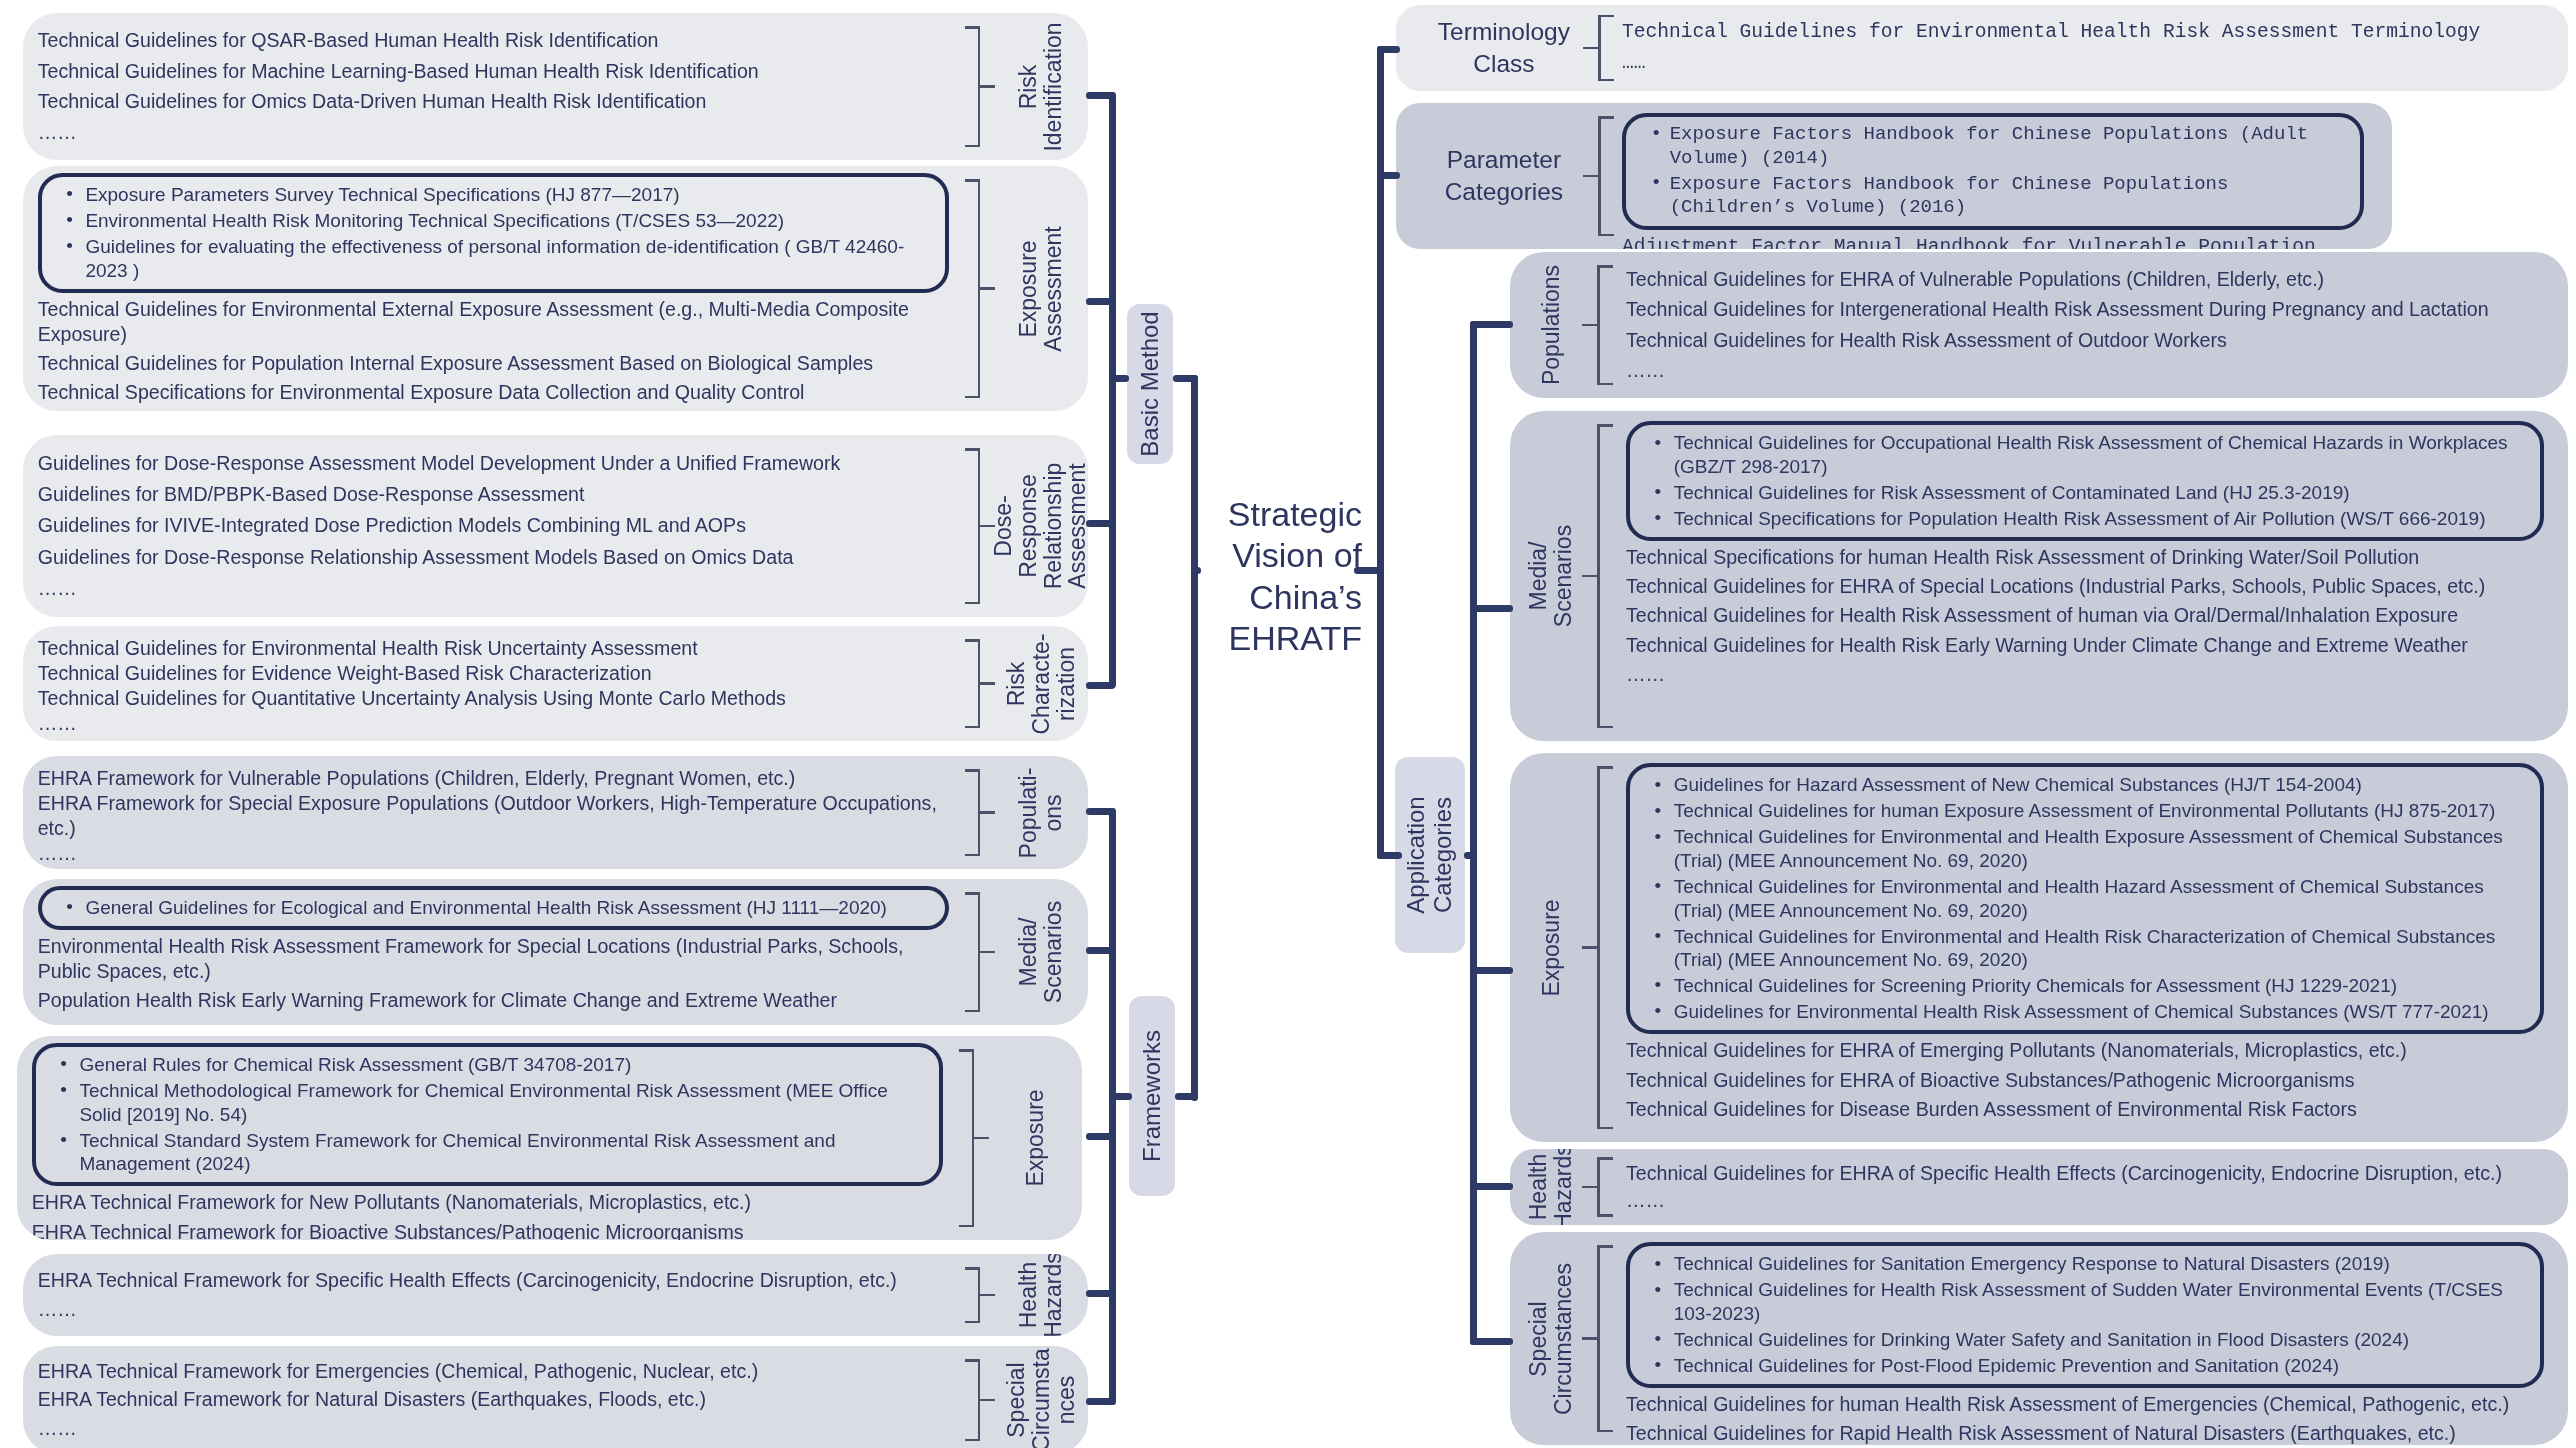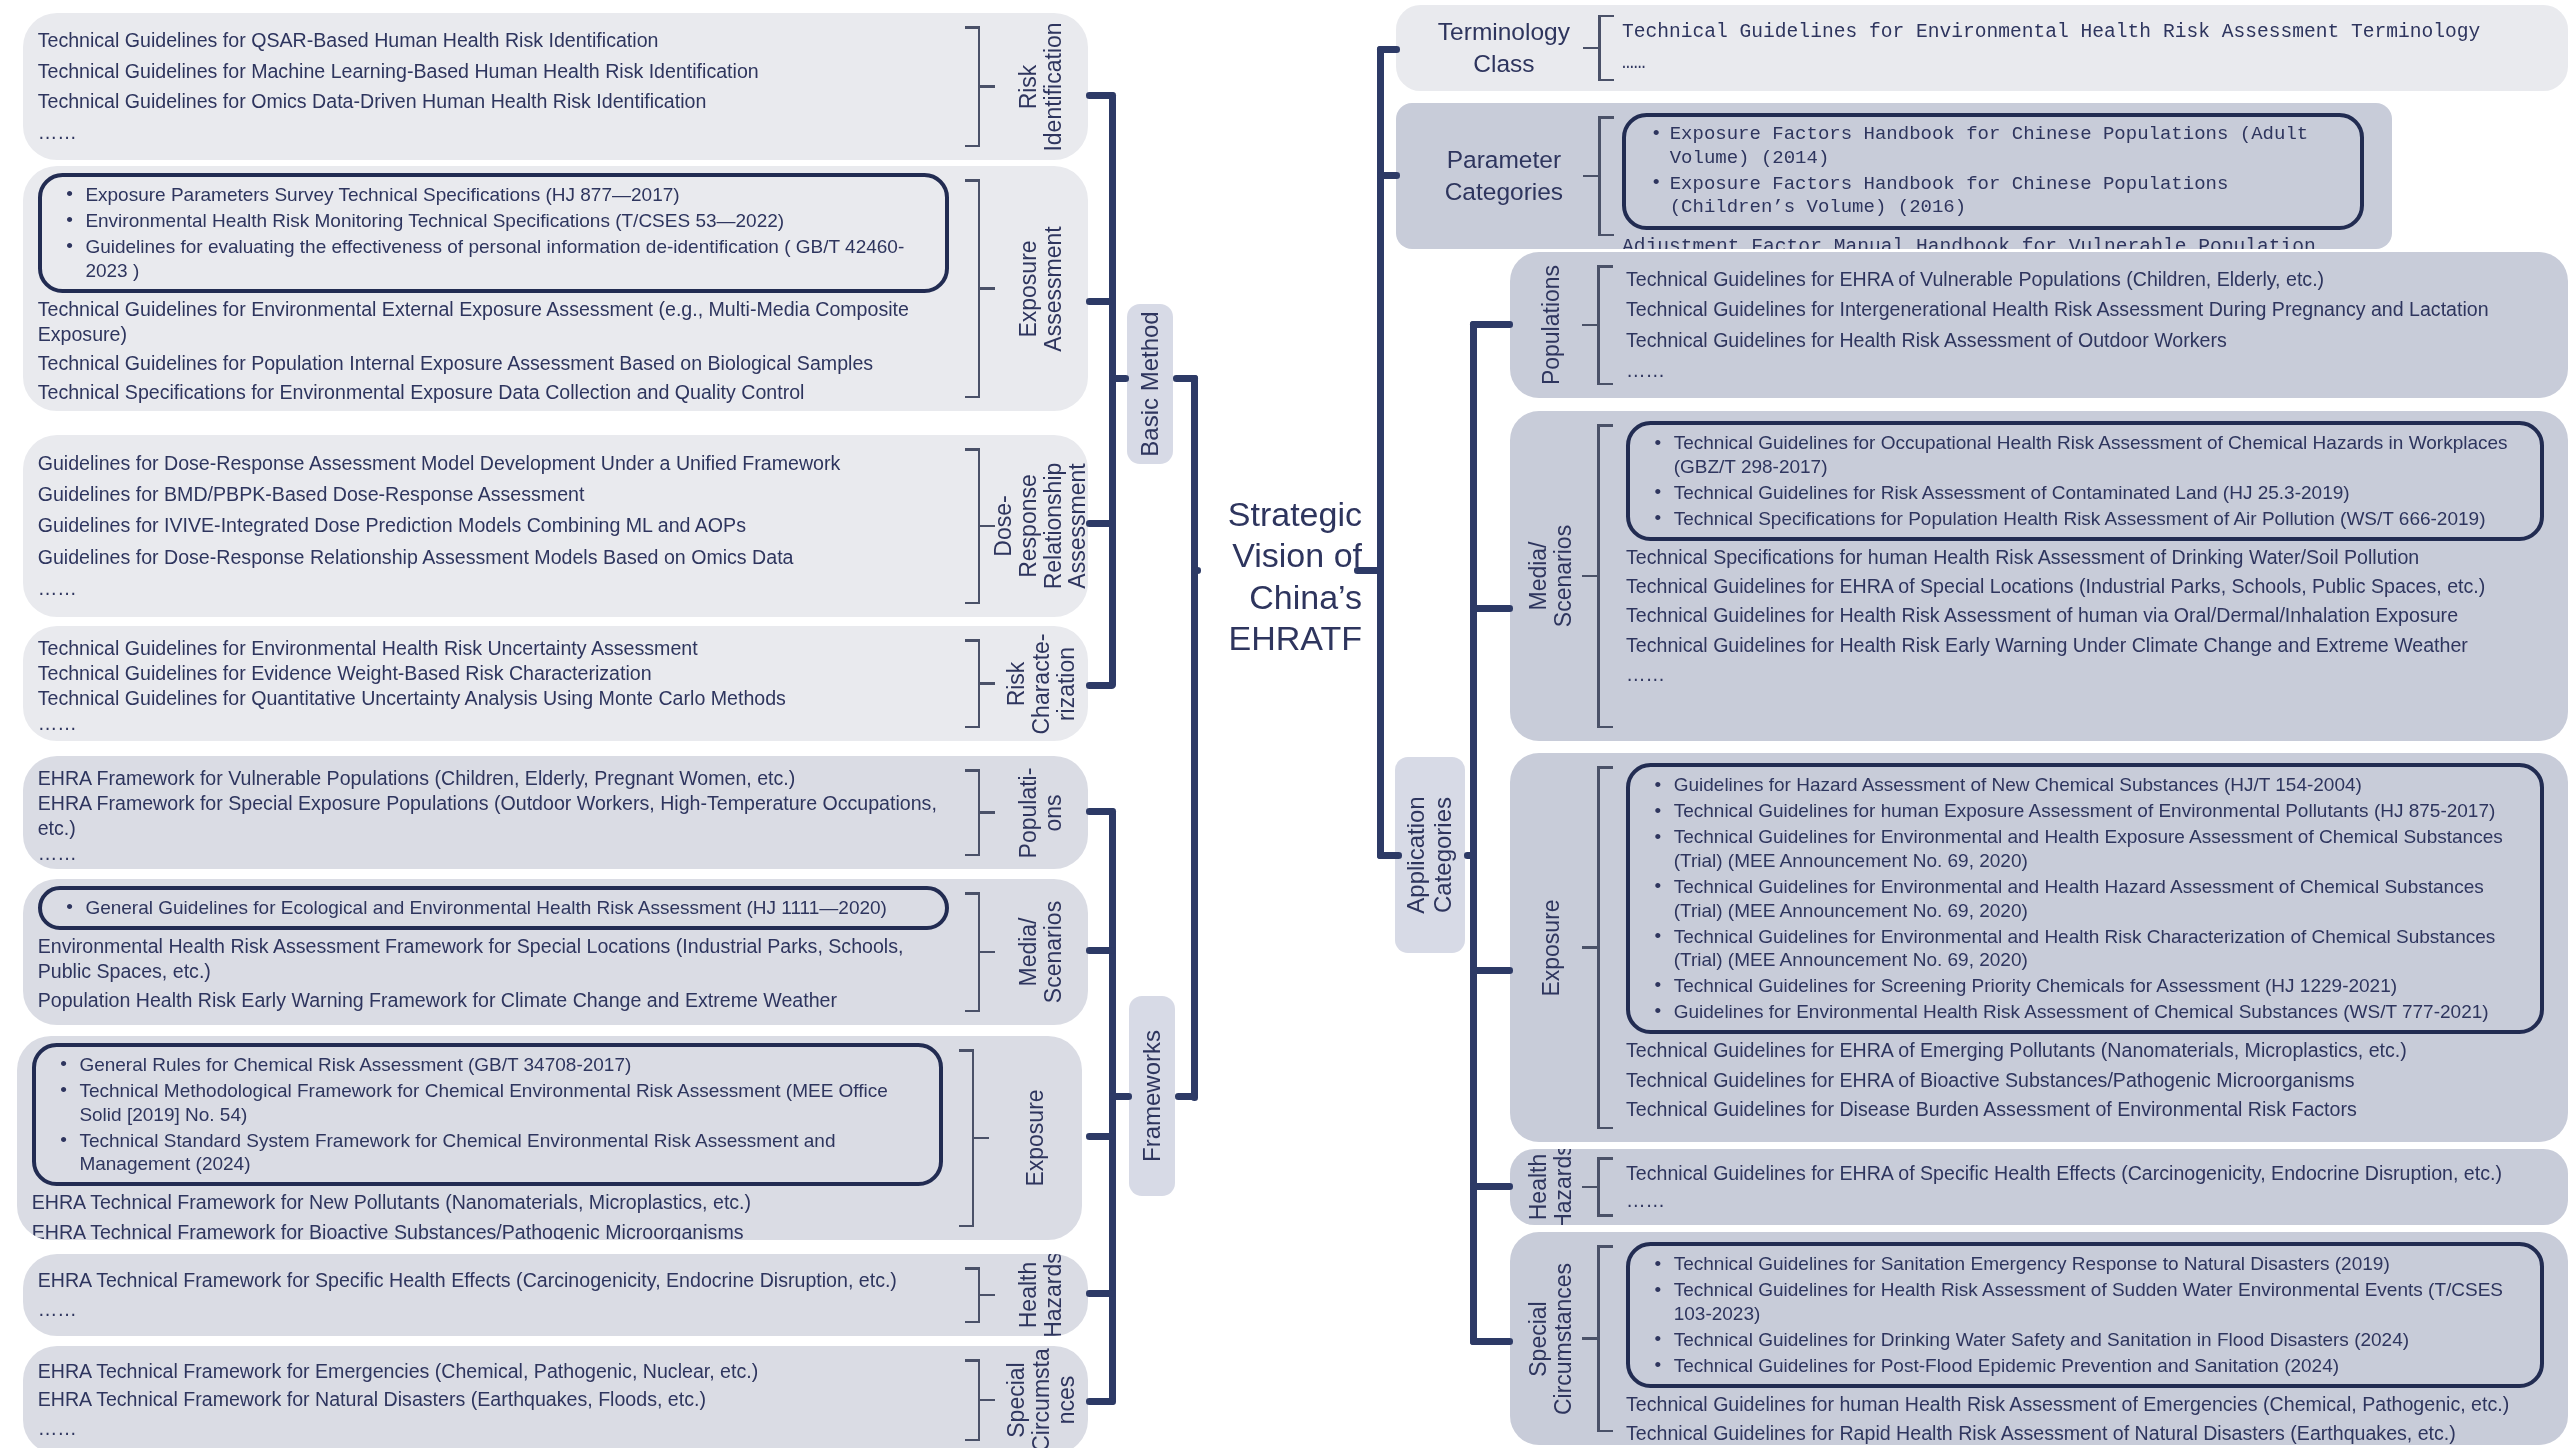--- a/index.html
+++ b/index.html
@@ -4,21 +4,21 @@
 <style>
   html,body{margin:0;padding:0;background:#ffffff;}
   .canvas{
     position:relative;width:2576px;height:1448px;background:#ffffff;overflow:hidden;
     font-family:"Liberation Sans",sans-serif;color:#2e355e;
   }
   
   .box{position:absolute;border-radius:34px;overflow:hidden;}
   .box.light{background:#e9eaee;}
   .box.mid{background:#dadce4;}
-  .box.dark{background:#c8ccd9;border-radius:29px;}
+  .box.dark{background:#c8ccd9;}
   .content{position:absolute;inset:0;display:flex;flex-direction:column;gap:8.2px;
            padding:9.8px 139px 9.8px 14.7px;font-size:19.6px;line-height:1.28;}
   .content.evenly{justify-content:space-evenly;gap:0;}
   .content.packed{justify-content:flex-start;}
   .content.tight{gap:4.1px;padding-top:6.5px;padding-bottom:19px;}
   .rt .content{padding:9.8px 28px 9.8px 226px;font-family:Liberation Mono, monospace;}
   .ra .content{padding:9.8px 24.5px 9.8px 116px;}
   .docs{display:contents;}
   .doc{white-space:normal;}
   .callout{display:flex;flex-direction:column;gap:2.5px;border:4.1px solid #222c52;
@@ -177,21 +177,21 @@
     <div class="content evenly">
         <div class="docs"><div class="doc">Technical Guidelines for Environmental Health Risk Assessment Terminology</div><div class="doc">……</div></div>
       </div>
     <span class="bracket bracket-r" style="top:9.8px;bottom:9.8px">
         <i class="mid"></i>
       </span>
     <div class="hlabel">Terminology
 Class</div>
   </section>
 
-  <section class="box dark rt" style="left:1396px;top:103px;width:996px;height:146px;border-radius:16px">
+  <section class="box dark rt" style="left:1396px;top:103px;width:996px;height:146px;border-radius:24px">
     <div class="content packed tight">
       <div class="callout">
           <div class="bullet">Exposure Factors Handbook for Chinese Populations (Adult Volume) (2014)</div>
           <div class="bullet">Exposure Factors Handbook for Chinese Populations (Children’s Volume) (2016)</div>
         </div>
       <div class="docs"><div class="doc">Adjustment Factor Manual Handbook for Vulnerable Population Parameters</div><div class="doc">……</div></div>
     </div>
     <span class="bracket bracket-r">
         <i class="mid"></i>
       </span>

